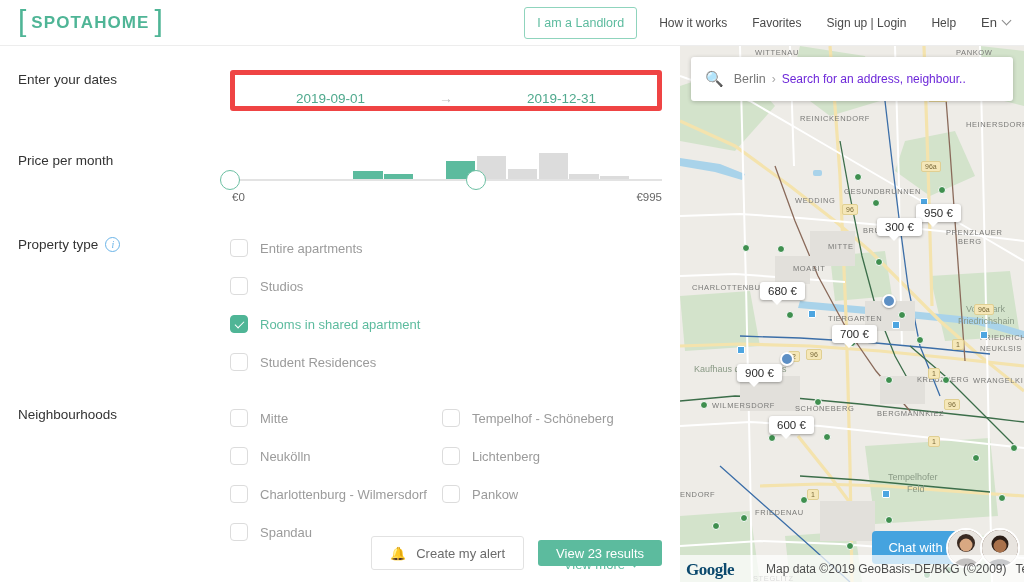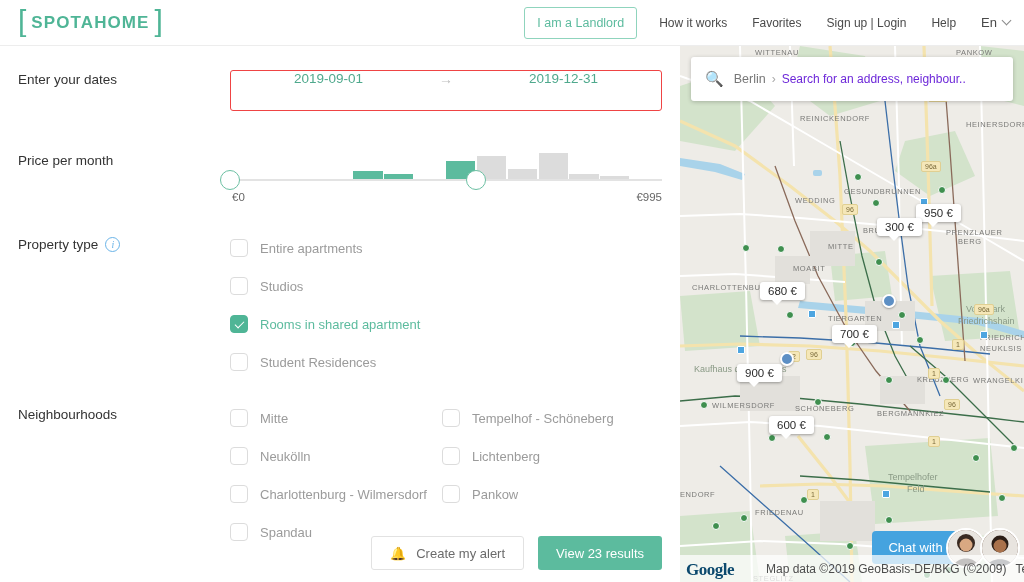--- a/index.html
+++ b/index.html
@@ -53,22 +53,22 @@
     display: inline-flex; align-items: center; justify-content: center;
     width: 15px; height: 15px; border-radius: 50%;
     border: 1.3px solid #6ab4e8; color: #6ab4e8;
     font-size: 10px; font-style: italic; font-family: "Liberation Serif", serif;
     margin-left: 7px; cursor: pointer;
   }
 
   
   .dates-row { margin-top: 24px; }
   .date-box {
-    flex: 1; height: 41px; border: 1px solid #ef4444; border-radius: 3px;
-    display: flex; align-items: flex-start; background: #fff; cursor: pointer;
+    flex: 1; height: 41px; border: 5px solid #ef4444; border-radius: 3px;
+    display: flex; align-items: flex-end; background: #fff; cursor: pointer;
   }
   .date-val {
     flex: 1; text-align: center; color: #4fa98d; font-size: 13.5px;
   }
   .date-arrow { width: 40px; text-align: center; color: #bdbdbd; font-size: 14px; }
 
   
   .price-row { margin-top: 40px; }
   .slider-area { flex: 1; position: relative; height: 50px; }
   .hist { position: absolute; left: 0; right: 0; bottom: 22px; height: 30px; }
@@ -121,21 +121,21 @@
   }
   .alert-btn {
     display: flex; align-items: center; justify-content: center;
     border: 1px solid #e2e2e2; border-radius: 3px; background: #fff;
     height: 34px; padding: 0 18px; font-size: 13px; color: #6b6b6b; cursor: pointer;
     margin-right: 14px;
   }
   .bell { margin-right: 10px; font-size: 13px; color: #3c3c3c; }
   .results-btn {
     background: #5cbb9e; color: #fff; border: none; border-radius: 3px;
-    height: 34px; padding: 0 18px; font-size: 13px; cursor: pointer;
+    height: 26px; padding: 0 18px; font-size: 13px; cursor: pointer;
   }
 
   
   .map {
     position: absolute; top: 46px; left: 680px; width: 344px; height: 536px;
     overflow: hidden; background: #eceae5;
   }
   .map-bg { position: absolute; inset: 0; }
   .map-label {
     position: absolute; font-size: 7.5px; color: #7a7a78; letter-spacing: .6px;

